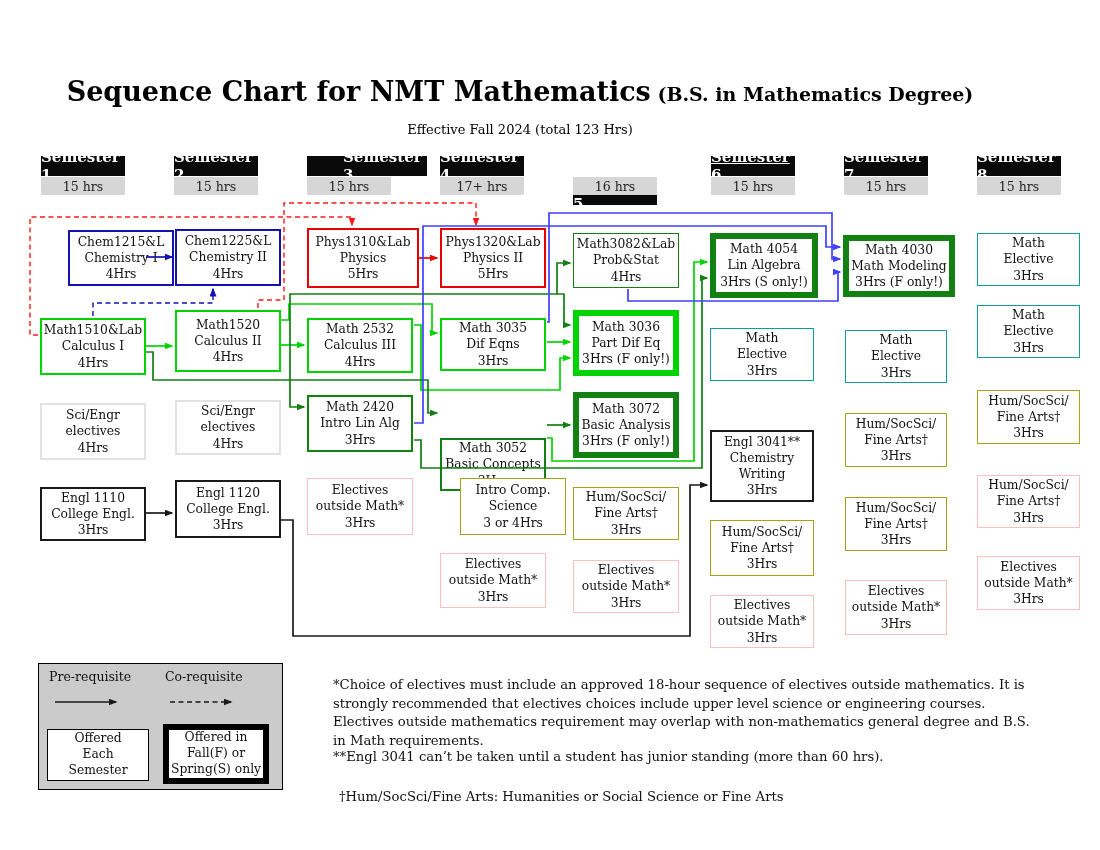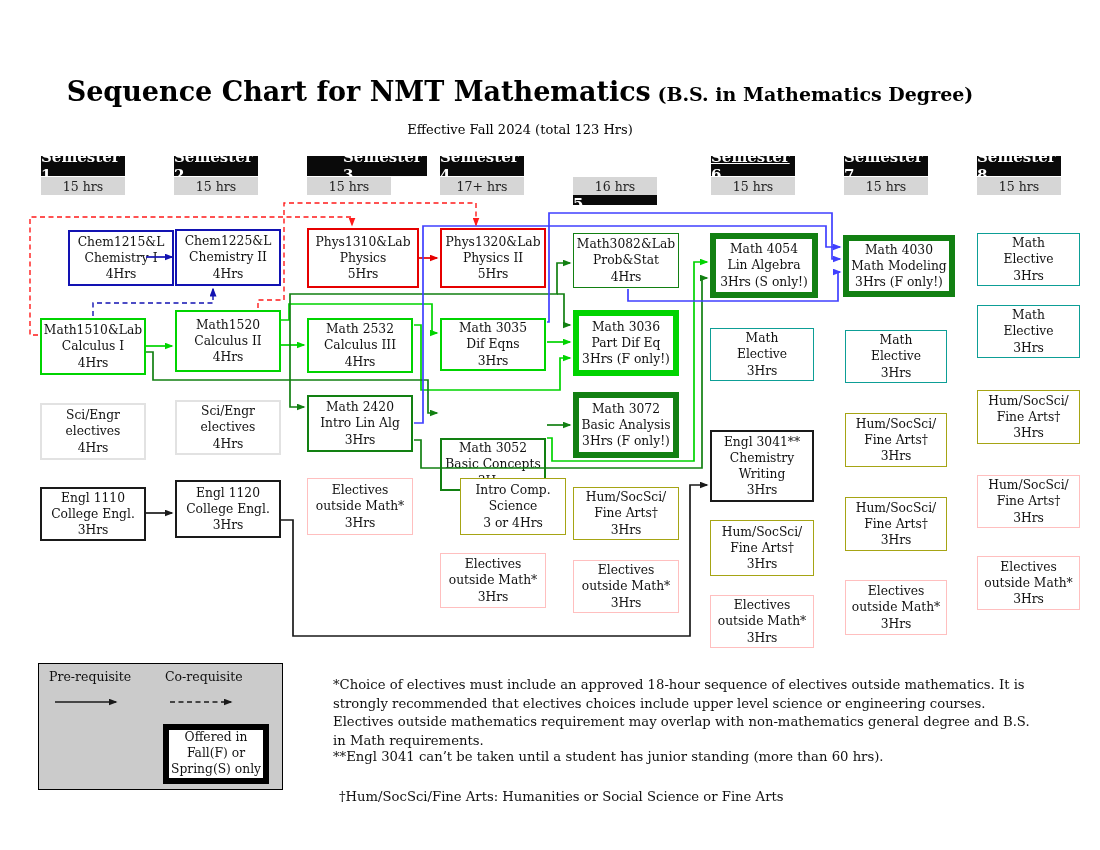--- a/index.html
+++ b/index.html
@@ -240,20 +240,25 @@
       <div class="course-box" style="left: 977px; top: 556px; width: 103px; height: 54px; border: 1.7px solid rgb(255, 191, 191);">
         <span>Electives</span>
         <span>outside Math*</span>
         <span>3Hrs</span>
       </div>
     </div>
 
   <div id="legend">
     <span class="legend-title" style="left:10px;top:5px;">Pre-requisite</span>
     <span class="legend-title" style="left:126px;top:5px;">Co-requisite</span>
+    <div class="legend-box" style="left:8px;top:65px;width:102px;height:52px;border:1.5px solid #000;">
+      <span>Offered</span>
+      <span>Each</span>
+      <span>Semester</span>
+    </div>
     <div class="legend-box" style="left:124px;top:60px;width:106px;height:60px;border:6px solid #000;">
       <span>Offered in</span>
       <span>Fall(F) or</span>
       <span>Spring(S) only</span>
     </div>
   </div>
 
   <div id="notes">
     <div id="note-1" class="note">*Choice of electives must include an approved 18-hour sequence of electives outside mathematics.  It is strongly recommended that electives choices include upper level science or engineering courses.  Electives outside mathematics requirement may overlap with non-mathematics general degree and B.S. in Math requirements.</div>
     <div id="note-2" class="note">**Engl 3041 can’t be taken until a student has junior standing (more than 60 hrs).</div>

